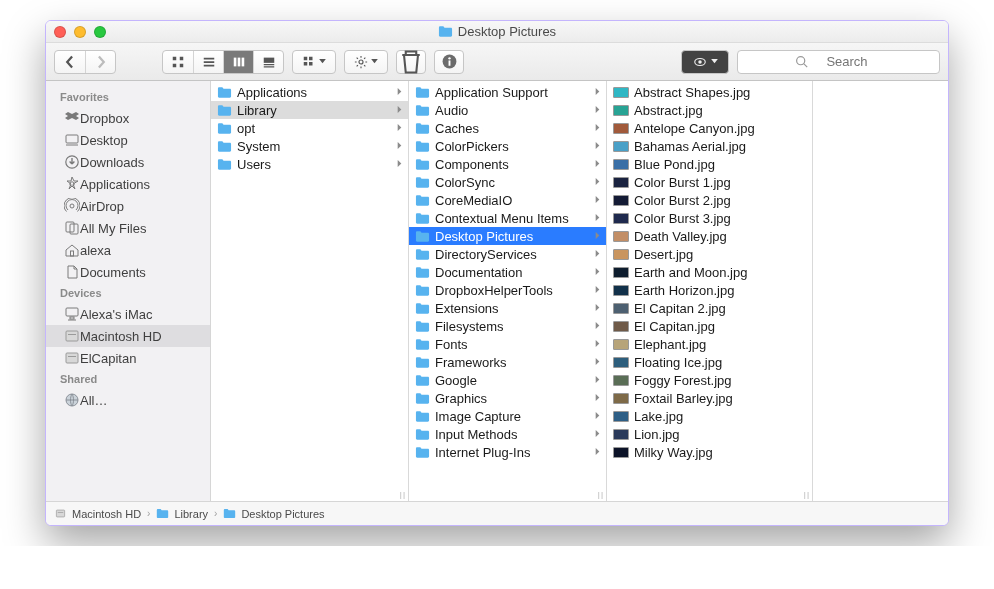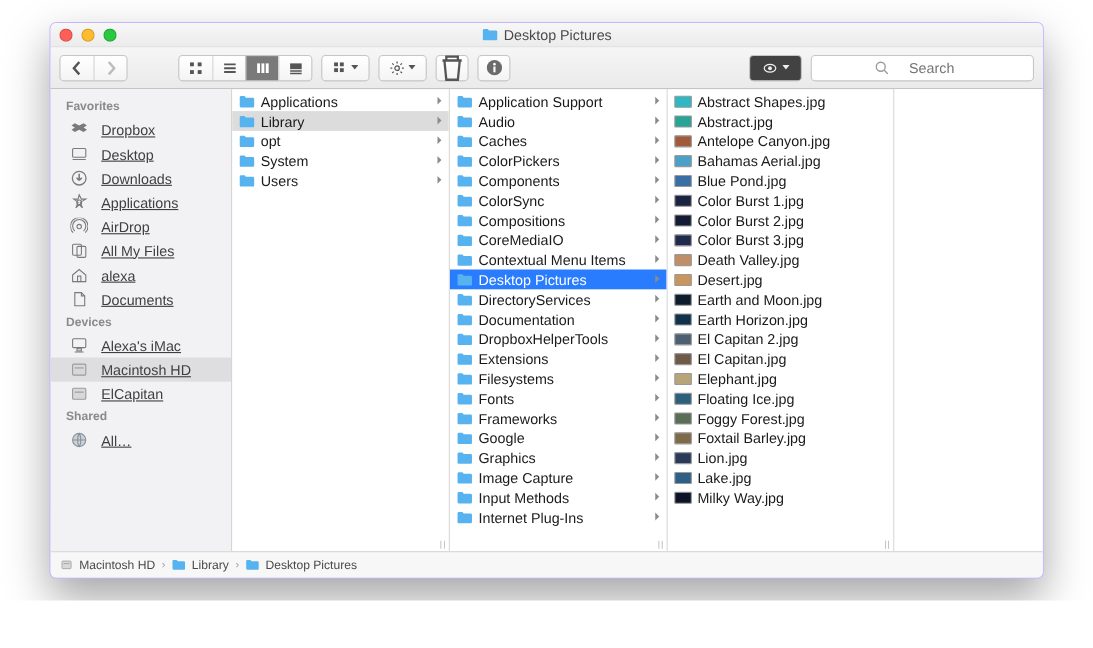--- a/index.html
+++ b/index.html
@@ -52,21 +52,21 @@
   .search svg{width:13px;height:13px;position:relative;}
   .spacer{flex:0 0 auto; width:8px;}
   
   .body{display:flex; height:420px;}
   
   .sidebar{
     width:165px; background:#f2f1f3; border-right:1px solid #d6d6d6;
     padding:6px 0 6px 0; overflow-y:auto; font-size:13px; color:#3f3f3f;
   }
   .sb-header{font-size:11px; color:#8a8a8a; font-weight:700; padding:4px 14px 4px 14px;}
-  .sb-item{display:flex;align-items:center;gap:12px;padding:2px 0 2px 18px;height:22px;color:#3f3f3f;text-decoration:underline;}
+  .sb-item{display:flex;align-items:center;gap:0;padding:2px 0 2px 18px;height:22px;color:#3f3f3f;}
   .sb-item.selected{background:#dedde0;}
   .sb-item svg{width:16px;height:16px;color:#7a7a7a;flex:0 0 16px;}
   
   .columns{flex:1;display:flex;overflow:hidden;}
   .col{flex:0 0 198px;border-right:1px solid #d9d9d9;overflow-y:auto;position:relative; padding-top:2px;}
   .col:last-child{border-right:none;}
   .col .li{display:flex;align-items:center;height:18px;padding:0 16px 0 6px;gap:5px;white-space:nowrap;color:#1a1a1a;position:relative;}
   .col .li.sel-g{background:#dcdcdc;}
   .col .li.sel-b{background:#2a7cff;color:#fff;}
   .col .li .chev{position:absolute;right:4px;top:4px;width:9px;height:9px;color:#8b8b8b;}
@@ -476,29 +476,20 @@
             </svg>
             <span>ColorSync</span>
             <svg class="chev">
               <use href="#i-chev"></use>
             </svg>
           </div>
           <div class="li">
             <svg class="folder">
               <use href="#i-folder"></use>
             </svg>
-            <span>Compositions</span>
-            <svg class="chev">
-              <use href="#i-chev"></use>
-            </svg>
-          </div>
-          <div class="li">
-            <svg class="folder">
-              <use href="#i-folder"></use>
-            </svg>
             <span>CoreMediaIO</span>
             <svg class="chev">
               <use href="#i-chev"></use>
             </svg>
           </div>
           <div class="li">
             <svg class="folder">
               <use href="#i-folder"></use>
             </svg>
             <span>Contextual Menu Items</span>
@@ -692,26 +683,26 @@
           </div>
           <div class="li">
             <span class="thumb" style="background:#5a6e56"></span>
             <span>Foggy Forest.jpg</span>
           </div>
           <div class="li">
             <span class="thumb" style="background:#7e6a48"></span>
             <span>Foxtail Barley.jpg</span>
           </div>
           <div class="li">
+            <span class="thumb" style="background:#2e5f86"></span>
+            <span>Lake.jpg</span>
+          </div>
+          <div class="li">
             <span class="thumb" style="background:#2a3a5a"></span>
             <span>Lion.jpg</span>
-          </div>
-          <div class="li">
-            <span class="thumb" style="background:#2e5f86"></span>
-            <span>Lake.jpg</span>
           </div>
           <div class="li">
             <span class="thumb" style="background:#0c1328"></span>
             <span>Milky Way.jpg</span>
           </div>
           <div class="col-handle">||</div>
         </div>
       <div class="preview-gutter"></div>
     </div>
   </div>

